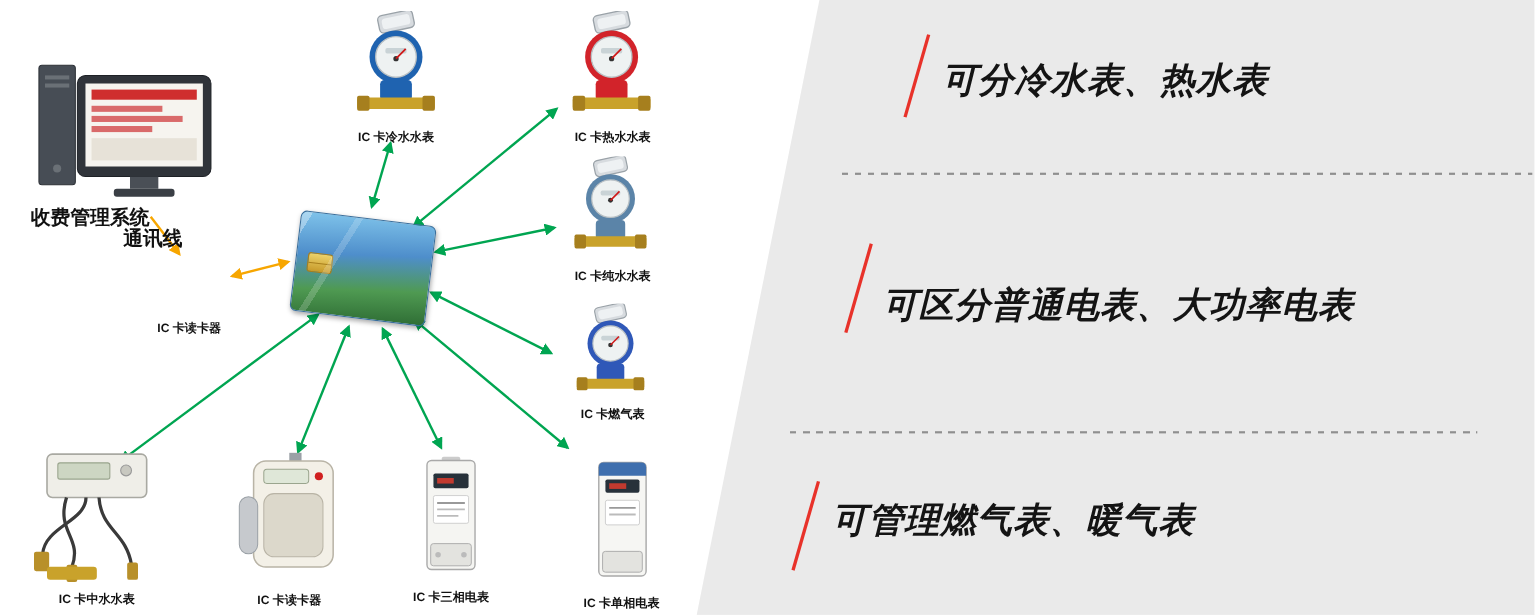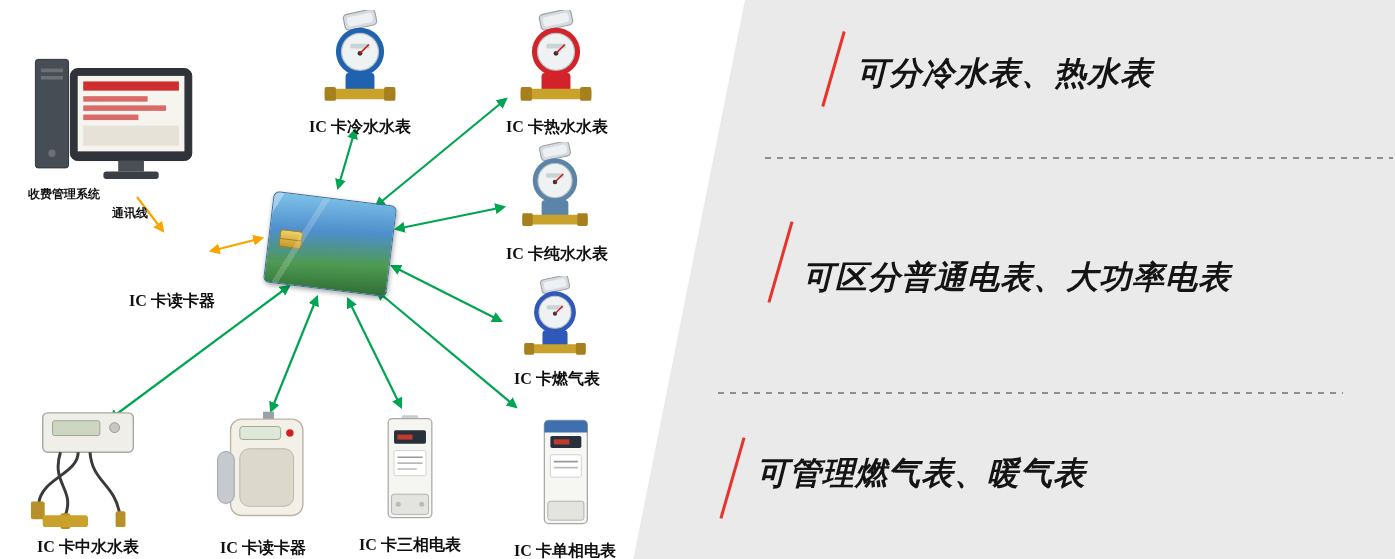--- a/index.html
+++ b/index.html
@@ -36,24 +36,24 @@
     position:absolute; left:10px; top:36px; width:23px; height:18px;
     border-radius:3px; border:1px solid #a87f1c;
     background:linear-gradient(#ecd26a,#c79a2a);
   }
   .card-chip::before{
     content:""; position:absolute; left:0; right:0; top:8px; height:1px; background:#a87f1c;
   }
 
   .meter-label {
     position:absolute; transform:translateX(-50%);
-    font-size:16px; font-weight:700; color:#111; white-space:nowrap;font-family:Liberation Serif, serif;
+    font-size:11px; font-weight:700; color:#111; white-space:nowrap;
   }
   .side-label {
-    position:absolute; font-size:12px; font-weight:700; color:#111; white-space:nowrap;
+    position:absolute; font-size:18px; font-weight:700; color:#111; white-space:nowrap;
   }
 
   
   .feature {
     position:absolute; white-space:nowrap;
     font-size:32px; font-weight:700; font-style:italic;
     color:#141414; letter-spacing:1px;
   }
   .slash {
     position:absolute; width:3px; background:#e8322a; transform:rotate(16deg);

